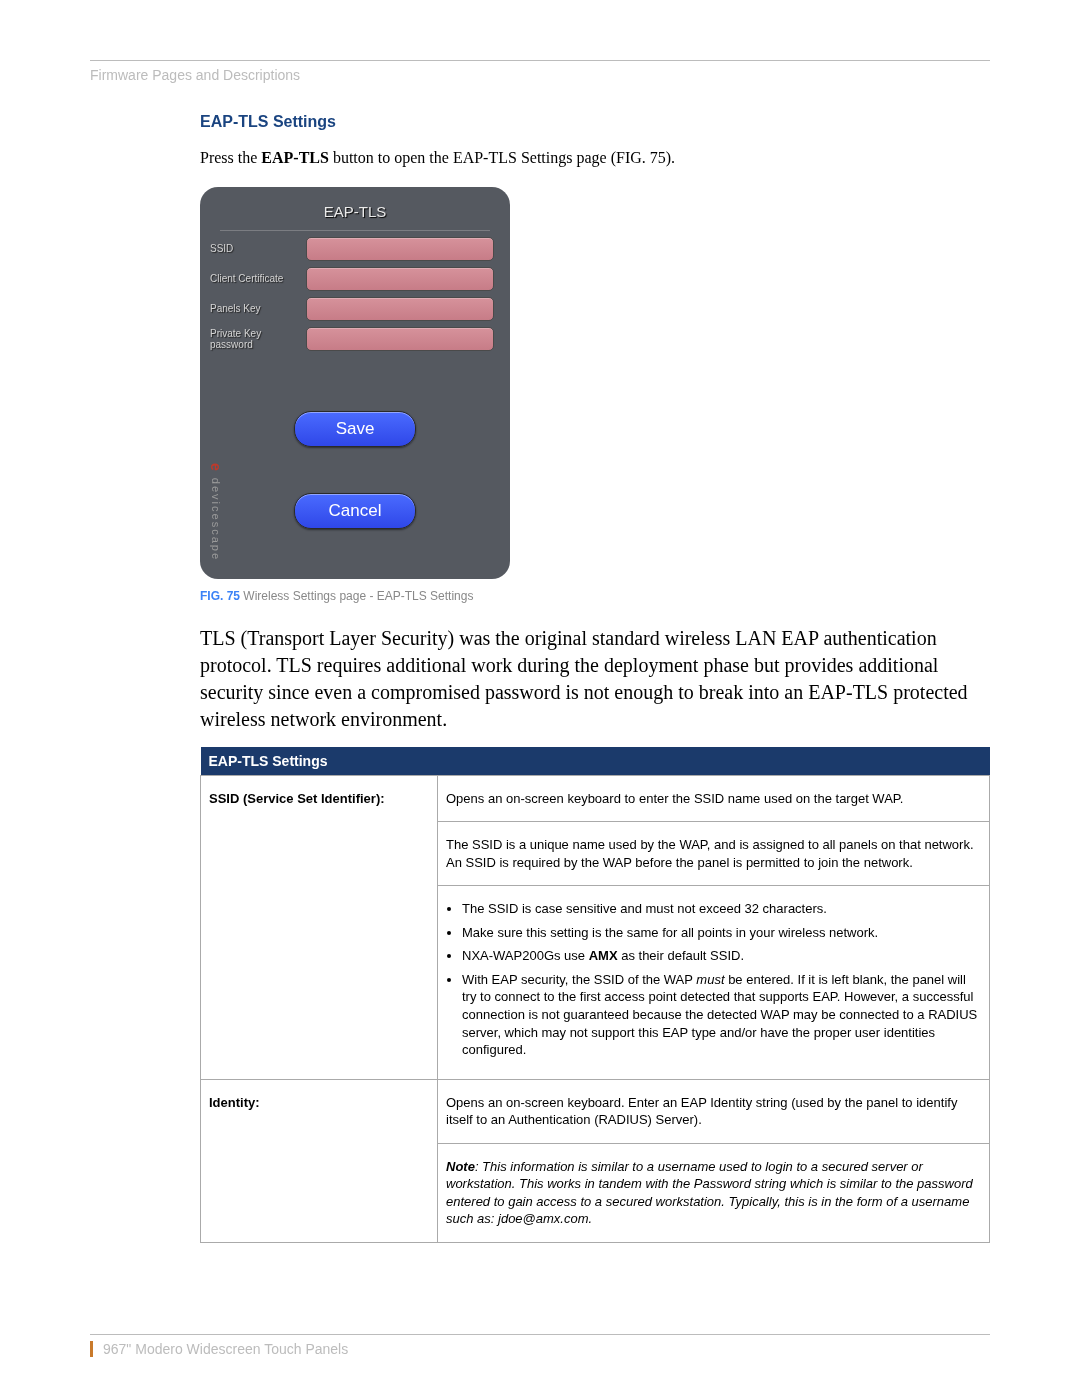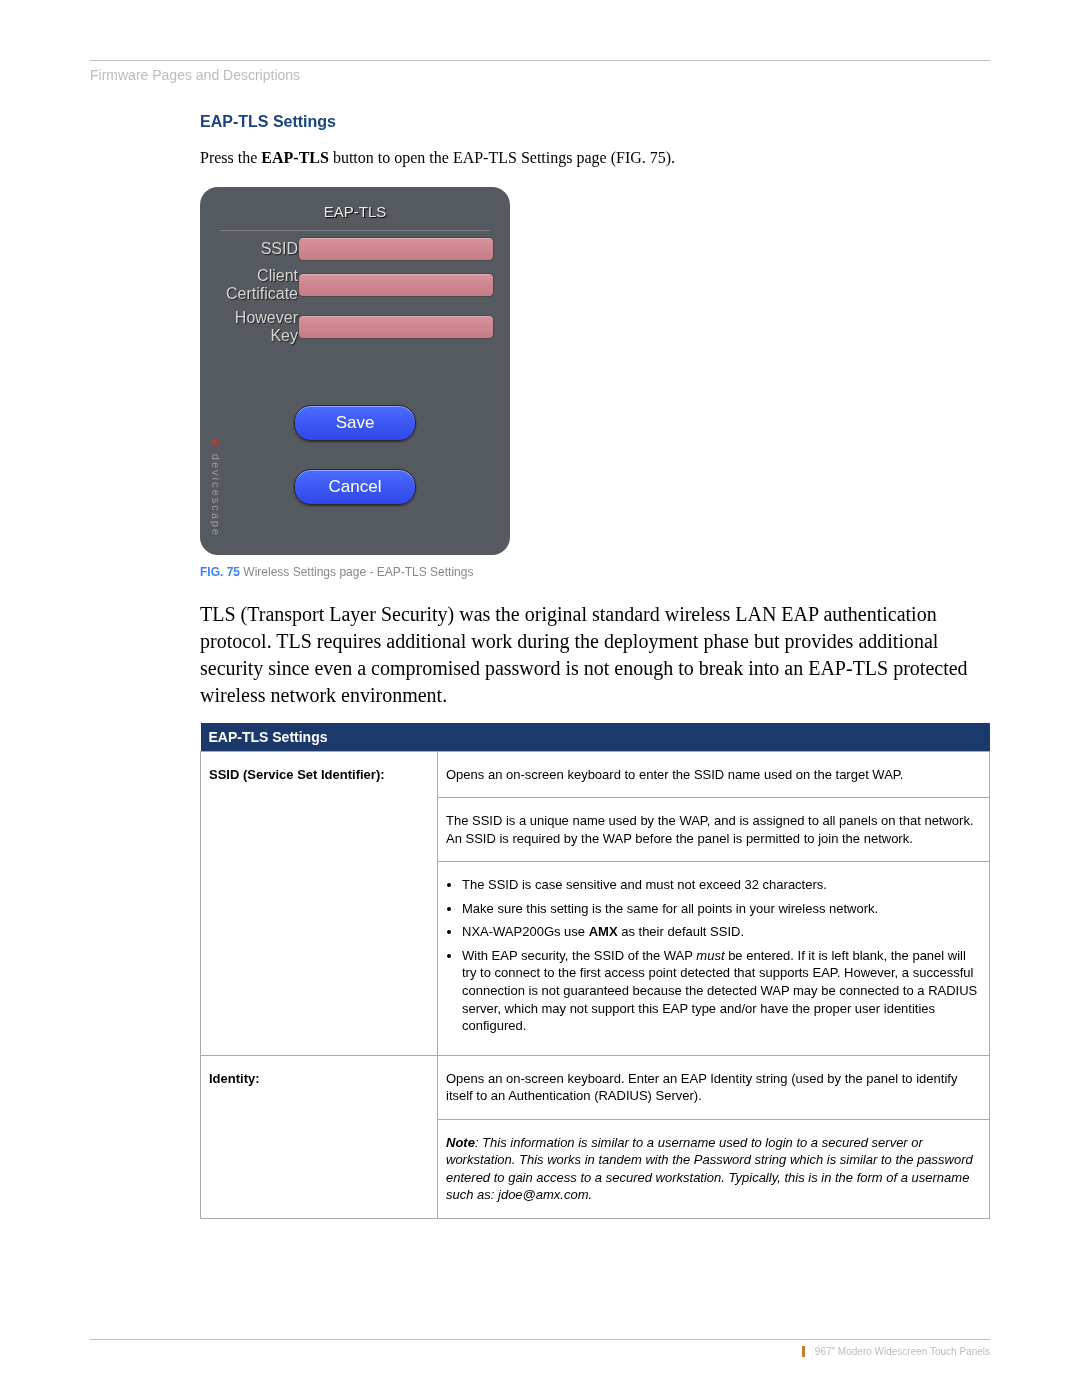--- a/index.html
+++ b/index.html
@@ -62,23 +62,23 @@
     margin: 0 10px;
   }
   .field-row {
     display: flex;
     align-items: center;
     margin-top: 6px;
   }
   .field-label {
     width: 88px;
     color: #d4d4d4;
-    font-size: 16px;
-    text-align: right;
-    padding-right: 0;
+    font-size: 10px;
+    text-align: left;
+    padding-right: 8px;
     text-shadow: 1px 1px 1px #222;
   }
   .field-input {
     flex: 1;
     height: 22px;
     background: linear-gradient(#d6929b, #c77c87);
     border-radius: 5px;
     border: 1px solid #4a4a4a;
     box-shadow: inset 0 1px 0 rgba(255,255,255,0.25);
     margin-right: 6px;
@@ -94,21 +94,21 @@
     border-radius: 17px;
     background: linear-gradient(#4a6bff, #2f47e8);
     color: #fff;
     font-size: 17px;
     display: flex;
     align-items: center;
     justify-content: center;
     box-shadow: 0 1px 2px rgba(0,0,0,0.5), inset 0 1px 0 rgba(255,255,255,0.4);
     border: 1px solid #2a2a2a;
   }
-  .cancel-btn { margin-top: 8px; }
+  .cancel-btn { margin-top: 26px; }
   .side-brand {
     position: absolute;
     left: 8px;
     bottom: 18px;
     color: #9a9a9a;
     font-size: 11px;
     writing-mode: vertical-rl;
     letter-spacing: 2px;
   }
   .side-brand .e {
@@ -165,22 +165,22 @@
   .note-italic {
     font-style: italic;
     margin-top: 17px;
   }
   .footer {
     position: absolute;
     bottom: 40px;
     left: 90px;
     right: 90px;
     display: flex;
-    justify-content: flex-end;
-    font-size: 10px;
+    justify-content: flex-start;
+    font-size: 14px;
     color: #bcbcbc;
     border-top: 1px solid #bcbcbc;
     padding-top: 6px;
   }
   .footer-left {
     border-left: 3px solid #c97a2b;
     padding-left: 10px;
   }
 </style>
 </head>
@@ -202,21 +202,25 @@
 
       <div class="field-row">
         <div class="field-label">SSID</div>
         <div class="field-input"></div>
       </div>
       <div class="field-row">
         <div class="field-label">Client Certificate</div>
         <div class="field-input"></div>
       </div>
       <div class="field-row">
-        <div class="field-label">However Key</div>
+        <div class="field-label">Panels Key</div>
+        <div class="field-input"></div>
+      </div>
+      <div class="field-row">
+        <div class="field-label">Private Key password</div>
         <div class="field-input"></div>
       </div>
 
       <div style="height:40px;"></div>
       <div class="btn-row">
         <div class="save-btn">Save</div>
       </div>
       <div class="btn-row">
         <div class="cancel-btn">Cancel</div>
       </div>

